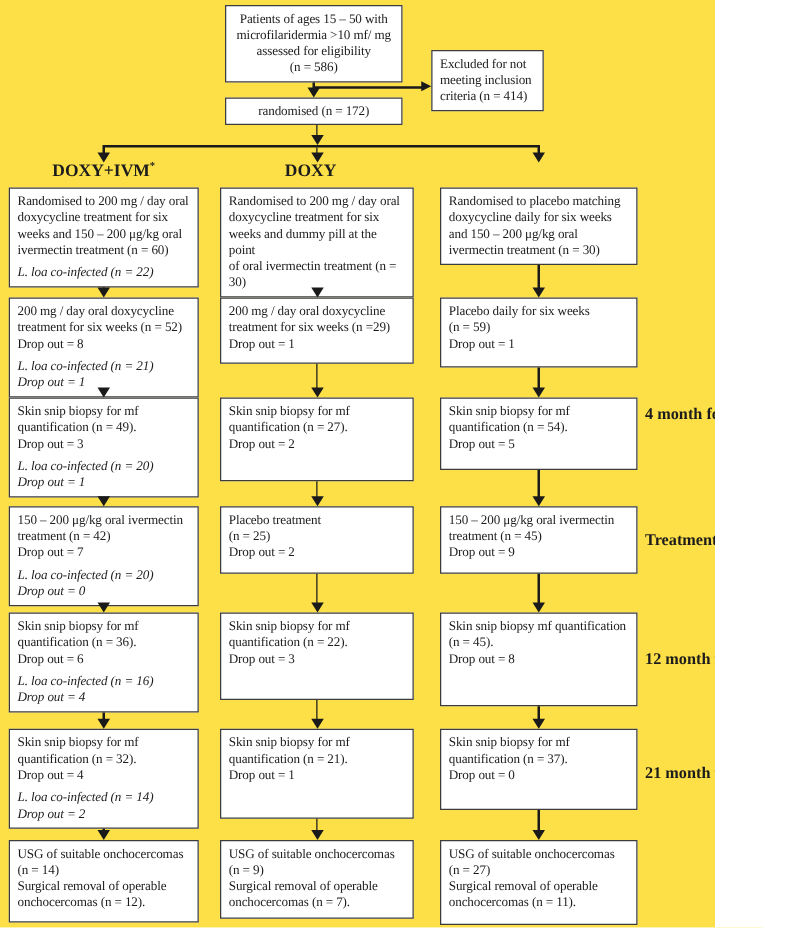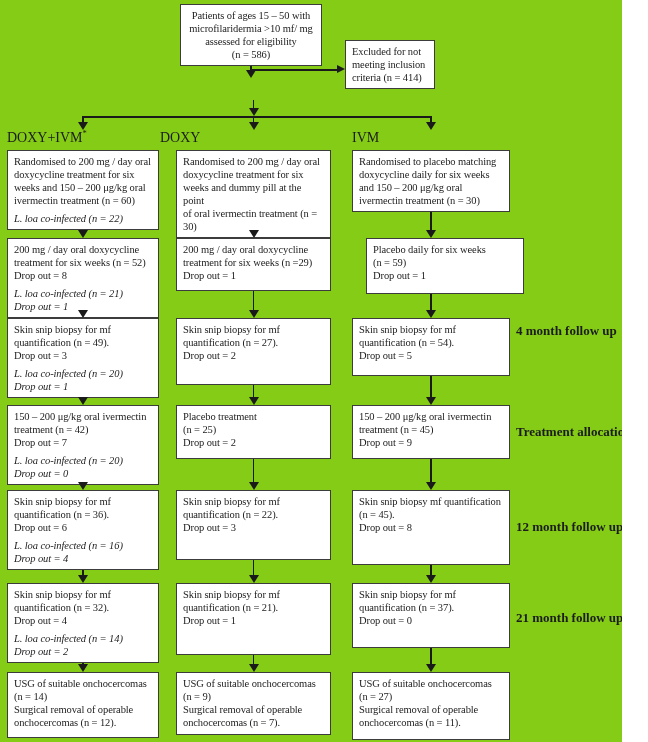--- a/index.html
+++ b/index.html
@@ -1,32 +1,32 @@
 <!DOCTYPE html>
 <html><head>
 <meta charset="utf-8">
 <style>
   html,body{margin:0;padding:0;background:#fff;}
   #cv{
-    position:relative;width:622px;height:742px;background:#84cc16;
+    position:relative;width:572px;height:742px;background:#fde047;
     font-family:"Liberation Serif","DejaVu Serif",serif;color:#1c1c1c;overflow:hidden;
   }
   .box{
     position:absolute;border:1px solid #3c3c3c;background:#fff;
     padding:4px 6px;box-sizing:border-box;
   }
   .t{
     font-size:10.5px;line-height:13px;white-space:pre-line;letter-spacing:-0.1px;margin:0;
   }
   .t.center{text-align:center;}
   .it{font-style:italic;margin-top:5px;}
   .it:empty{display:none;}
   .vcenter{display:flex;align-items:center;justify-content:center;}
   .arm-header{
-    position:absolute;font-weight:normal;font-size:14px;line-height:16px;
+    position:absolute;text-align:center;font-weight:bold;font-size:14px;line-height:16px;
   }
   .sup{vertical-align:super;font-size:8.5px;line-height:0;}
   .stage-label{
     position:absolute;left:516px;font-weight:bold;font-size:13px;line-height:16px;white-space:nowrap;
   }
   .al{position:absolute;background:#1a1a1a;}
   .hl{position:absolute;height:1.5px;background:#1a1a1a;}
   .ah{position:absolute;width:0;height:0;border-left:5px solid transparent;
       border-right:5px solid transparent;border-top:8px solid #1a1a1a;}
   .ahr{position:absolute;width:0;height:0;border-top:4.5px solid transparent;
@@ -43,29 +43,29 @@
 assessed for eligibility
 (n = 586)</div>
   </div>
 
   <div class="box" id="b-excl" style="left:345px;top:40px;width:90px;min-height:47px">
     <div class="t">Excluded for not
 meeting inclusion
 criteria (n = 414)</div>
   </div>
 
+  <div class="box vcenter" id="b-rand" style="left:180px;top:78px;width:142px;height:22px;padding:2px 6px">
+    <div class="t center">randomised (n = 172)</div>
+  </div>
 
   <div class="arm-header" style="left:7px;top:130px;width:152px">
     <span>DOXY+IVM</span><sup class="sup">*</sup>
   </div>
-  <div class="arm-header" style="left:160px;top:130px;width:155px">
+  <div class="arm-header" style="left:171px;top:130px;width:155px">
     <span>DOXY</span><sup class="sup"></sup>
-  </div>
-  <div class="arm-header" style="left:352px;top:130px;width:158px">
-    <span>IVM</span><sup class="sup"></sup>
   </div>
 
   <div class="box" style="left:7px;top:150px;width:152px;min-height:72px">
     <div class="t">Randomised to 200 mg / day oral
 doxycycline treatment for six
 weeks and 150 – 200 μg/kg oral
 ivermectin treatment (n = 60)</div>
     <div class="t it">L. loa co-infected (n = 22)</div>
   </div>
   <div class="box" style="left:7px;top:238px;width:152px;min-height:67px">
@@ -157,21 +157,21 @@
 
   </div>
 
   <div class="box" style="left:352px;top:150px;width:158px;min-height:60px">
     <div class="t">Randomised to placebo matching
 doxycycline daily for six weeks
 and 150 – 200 μg/kg oral
 ivermectin treatment (n = 30)</div>
 
   </div>
-  <div class="box" style="left:366px;top:238px;width:158px;min-height:56px">
+  <div class="box" style="left:352px;top:238px;width:158px;min-height:56px">
     <div class="t">Placebo daily for six weeks
 (n = 59)
 Drop out = 1</div>
 
   </div>
   <div class="box" style="left:352px;top:318px;width:158px;min-height:58px">
     <div class="t">Skin snip biopsy for mf
 quantification (n = 54).
 Drop out = 5</div>
 

